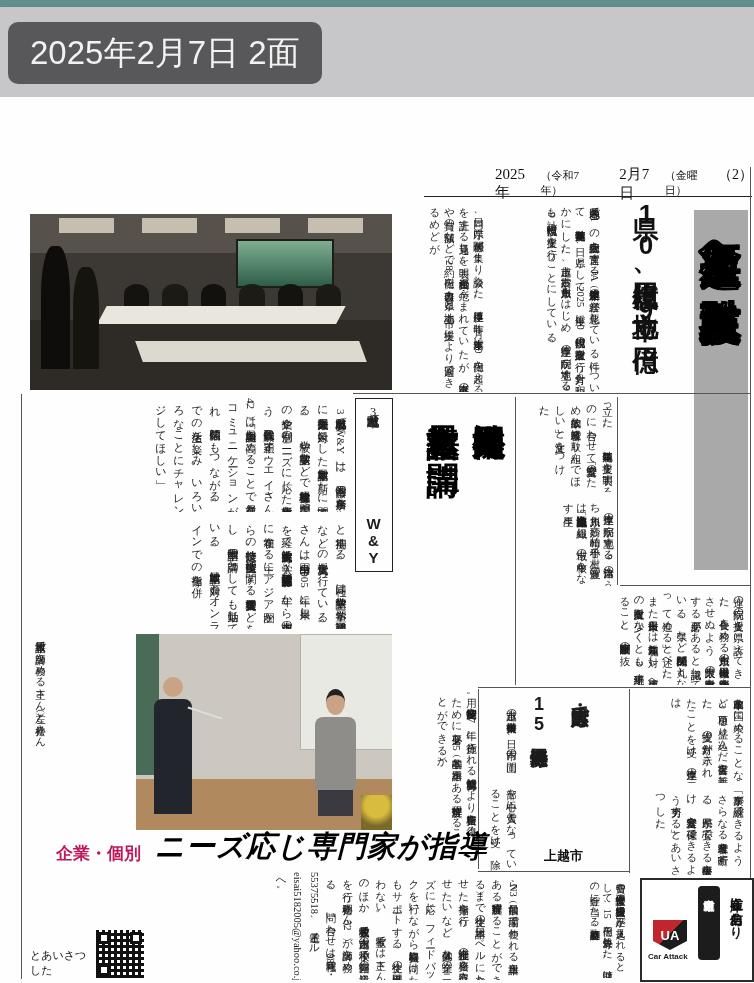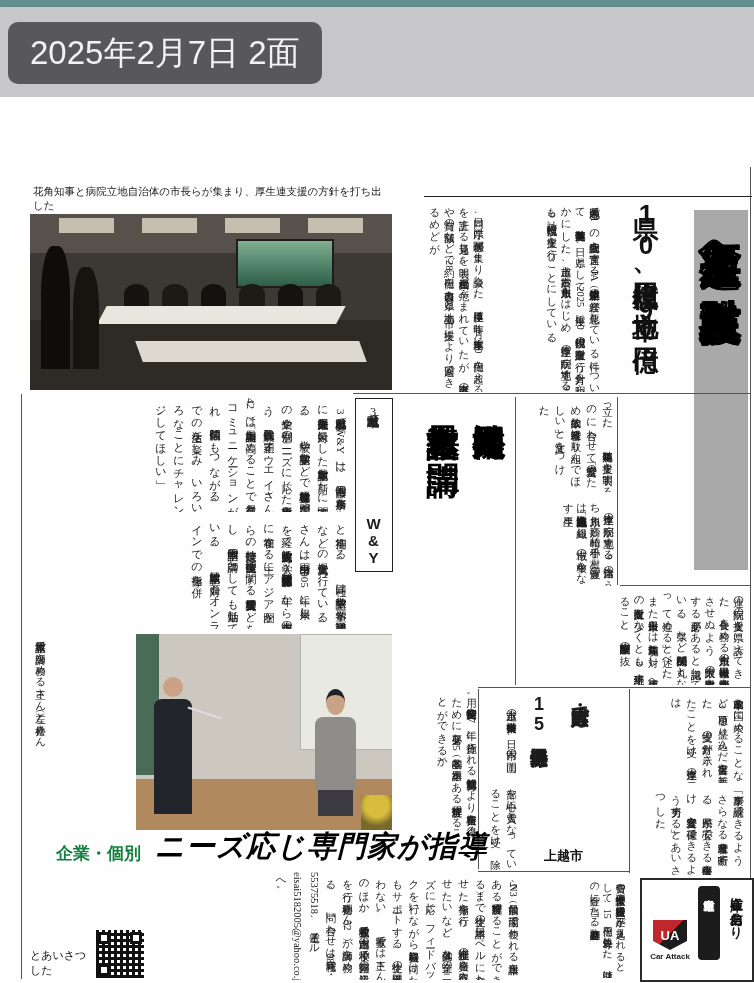--- a/index.html
+++ b/index.html
@@ -37,28 +37,34 @@
 
 <div class="abs teal-strip"></div>
 <div class="abs topbar">
   <div class="abs badge">
     <span>2025年2月7日 2面</span>
   </div>
 </div>
 
 <div class="abs paper">
 
+  <div class="dateline" style="left:495px;top:68px;width:258px;">
+    <span>2025年</span>
+    <span style="font-size:11px;margin:0 6px 0 2px;">（令和7年）</span>
+    <span style="margin-left:14px;">2月7日</span>
+    <span style="font-size:11px;margin-left:2px;">（金曜日）</span>
+    <span style="margin-left:auto;font-size:14px;">（2）</span>
+  </div>
   <div class="rule-dark" style="left:424px;top:99px;width:328px;height:1px;"></div>
   <div class="rule" style="left:750px;top:70px;width:1px;height:812px;"></div>
   <div class="rule" style="left:21px;top:297px;width:1px;height:585px;"></div>
 
   <div class="vt bighead hl upright" style="left:694px;top:113px;width:54px;height:356px;font-size:40px;line-height:54px;padding-top:4px;letter-spacing:2px;">厚生連へ財政支援</div>
   <div class="vt hl upright" style="left:622px;top:101px;width:48px;height:404px;font-size:26px;line-height:48px;letter-spacing:1px;color:#111;">県10億円規模、立地市9億円</div>
 
-  <div class="abs" style="left:33px;top:88px;width:358px;height:28px;font-size:10.5px;line-height:1.3;color:#222;">花角知事と病院立地自治体の市長らが集まり、厚生連支援の方針を打ち出した</div>
   <div class="photo" style="left:30px;top:117px;width:362px;height:176px;background:linear-gradient(#56514a 0 22%,#3c3833 22% 60%,#2e2b27 60% 100%);">
     <div class="abs" style="left:8%;top:2%;width:84%;height:9%;display:flex;gap:9%;">
       <div style="flex:1;background:#d9d2c2;opacity:.85;"></div>
         <div style="flex:1;background:#d9d2c2;opacity:.85;"></div>
       <div style="flex:1;background:#d9d2c2;opacity:.85;"></div>
         <div style="flex:1;background:#d9d2c2;opacity:.85;"></div>
     </div>
     <div class="abs" style="left:57%;top:14%;width:26%;height:26%;background:linear-gradient(#7fae92,#2d5e47);border:2px solid #201d19;"></div>
     <div class="abs" style="left:20%;top:52%;width:66%;height:10%;background:#e9e6de;transform:skewX(-28deg);"></div>
     <div class="abs" style="left:30%;top:72%;width:62%;height:12%;background:#ddd9cf;transform:skewX(20deg);"></div>
@@ -124,38 +130,38 @@
     <div class="abs" style="left:70%;top:28%;width:16%;height:72%;">
       <div style="width:19px;height:20px;border-radius:50%;background:#caa386;border-top:6px solid #222;margin:0 auto;"></div>
       <div style="width:100%;height:52%;background:#8e8d89;border-radius:8px 8px 0 0;margin-top:2px;"></div>
       <div style="width:86%;height:18%;background:#3a3a40;margin:0 auto;"></div>
     </div>
     <div class="abs" style="left:88%;top:82%;width:12%;height:18%;background:radial-gradient(circle at 50% 30%,#d8bc3e 0 40%,#7a6a2a 70%);"></div>
   </div>
   <div class="vt" style="left:16px;top:537px;width:32px;height:198px;font-size:10.5px;line-height:15px;color:#222;">日本語教室で講師を務める王さん（左）と松井さん</div>
 
   <div class="abs" style="left:56px;top:736px;width:440px;height:34px;display:flex;align-items:flex-end;gap:14px;">
-    <span class="hl" style="font-size:17px;color:#15803d;padding-bottom:2px;">企業・個別</span>
+    <span class="hl" style="font-size:17px;color:#be185d;padding-bottom:2px;">企業・個別</span>
     <span class="hl" style="font-size:29px;color:#000;letter-spacing:1px;font-style:italic;">ニーズ応じ専門家が指導</span>
   </div>
   <div class="vt" style="left:103px;top:775px;width:418px;height:108px;font-size:10.5px;line-height:16.6px;">らN3（日常的な場面で使われる日本語をある程度理解することができる）まで生徒の日本語レベルに合わせた指導を行う。　介護福祉士の資格を取得させたいなど、具体的な企業のニーズに応じ、フィードバックを行いながら資格取得に向けた学習もサポートする。生徒の出身国は問わない。　教室では王さんのほか、元中学校教員で上越市内の小学校で外国籍の児童に日本語支援を行う松井明さん（52）が講師を務める。　問い合わせは同社（電080・5537・5518、電子メールeisai5182005@yahoo.co.jp）へ。</div>
 
   <div class="abs" style="left:30px;top:851px;width:64px;font-size:11px;color:#111;">とあいさつした</div>
   <div class="abs qr" style="left:96px;top:833px;width:48px;height:48px;">
     <div class="eye" style="left:2px;top:2px;"></div>
     <div class="eye" style="right:2px;top:2px;"></div>
     <div class="eye" style="left:2px;bottom:2px;"></div>
   </div>
 
   <div class="adbox" style="left:640px;top:781px;width:110px;height:100px;">
     <div class="vt hl" style="right:6px;left:auto;top:8px;width:20px;height:88px;font-size:13px;line-height:20px;position:absolute;color:#111;">在庫に自信あり</div>
     <div class="abs" style="right:32px;top:6px;width:22px;height:74px;background:#1c1c1c;border-radius:4px;">
       <div class="vt hl upright" style="left:4px;top:5px;width:14px;height:66px;font-size:11px;line-height:14px;position:absolute;color:#fff;">厳選中古車</div>
     </div>
-    <div class="abs" style="left:6px;top:40px;width:44px;height:52px;text-align:center;">
+    <div class="abs" style="left:6px;top:40px;width:44px;height:52px;">
       <div style="width:34px;height:30px;margin:0 auto;background:linear-gradient(135deg,#c0272d 0 48%,#1c1c1c 48%);
                   clip-path:polygon(0 0,100% 0,100% 70%,50% 100%,0 70%);display:flex;align-items:center;justify-content:center;">
         <span class="hl" style="color:#fff;font-size:13px;">UA</span>
       </div>
       <div class="hl" style="font-size:8px;color:#1c1c1c;margin-top:2px;">Car Attack</div>
     </div>
   </div>
 
 </div>
 

